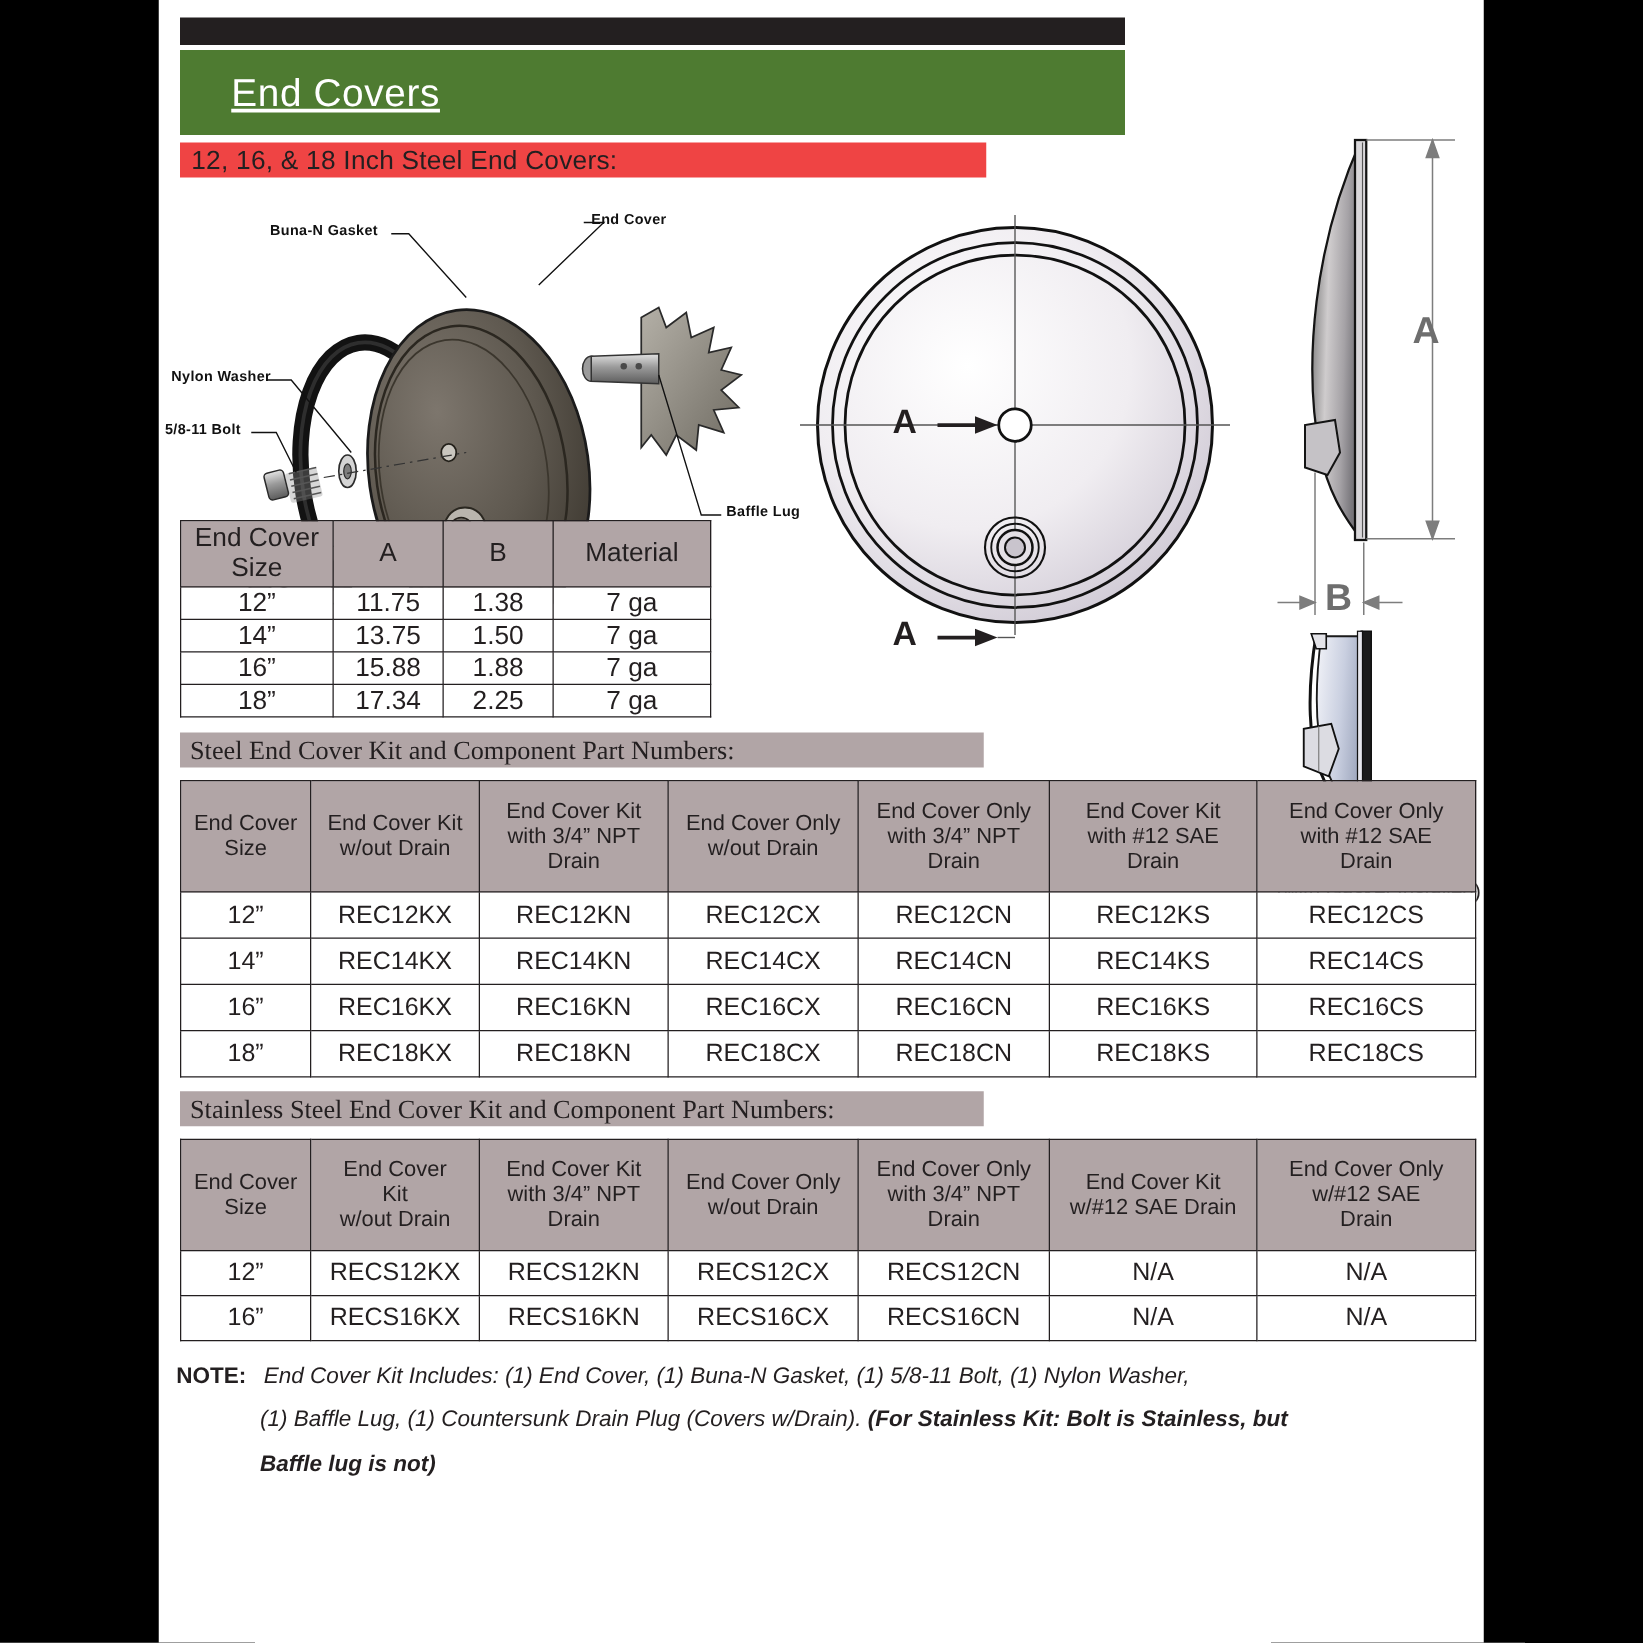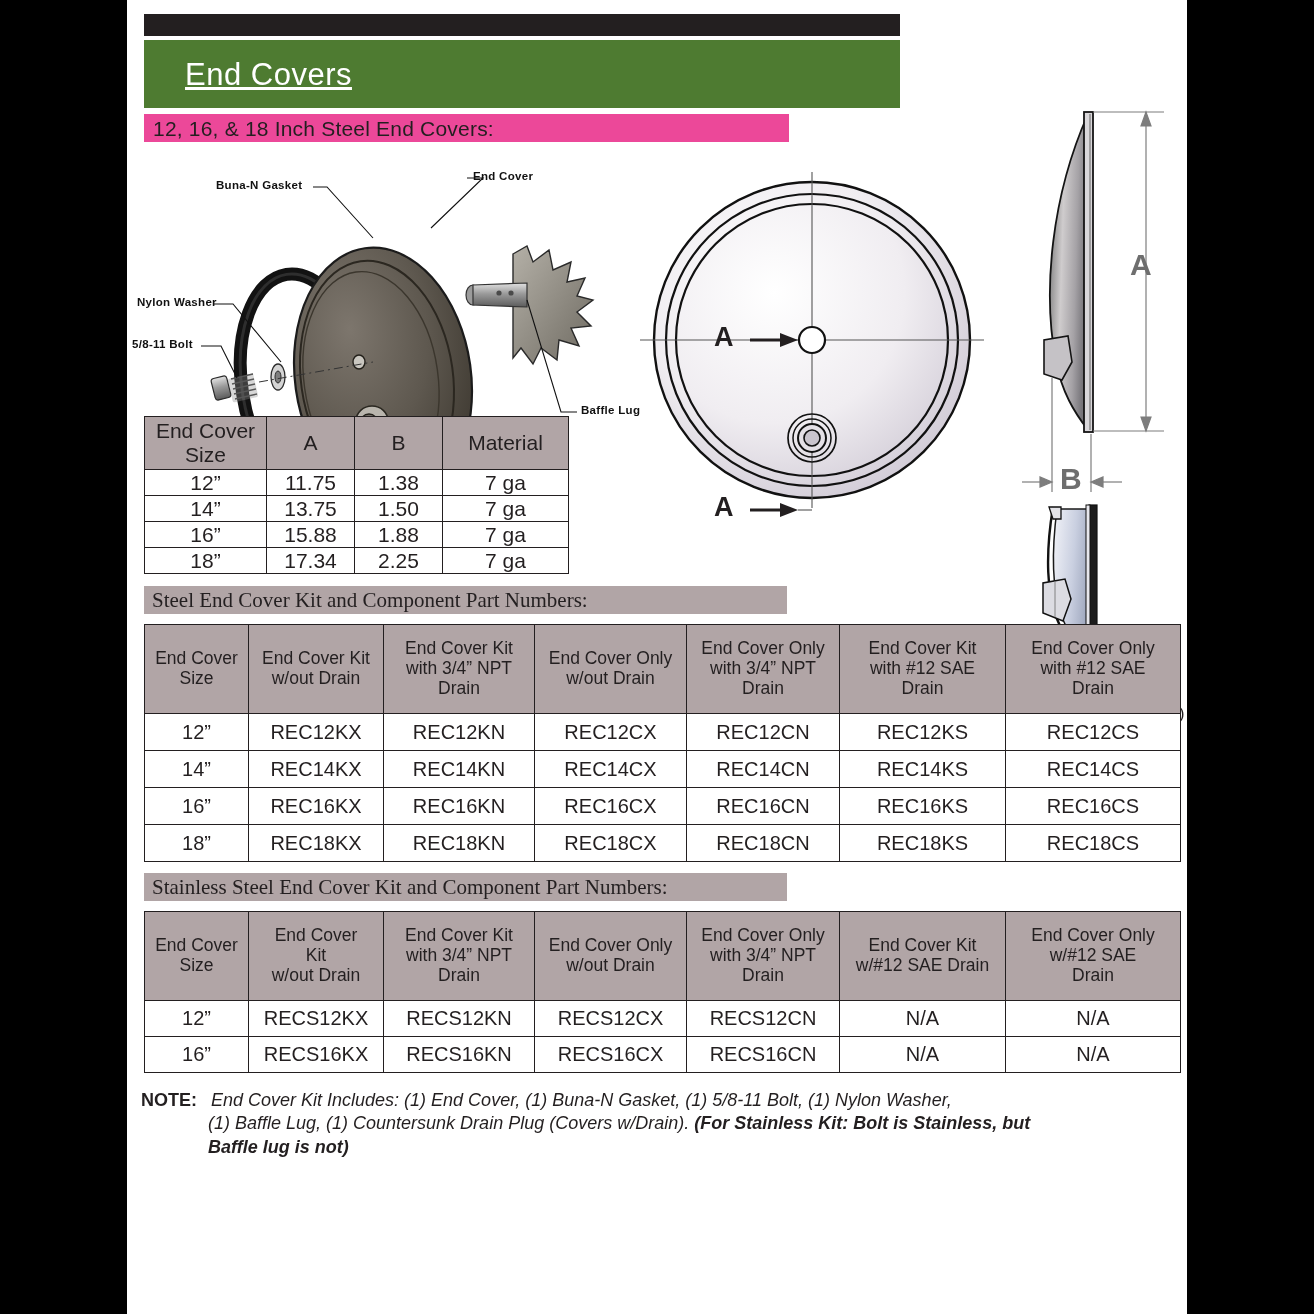--- a/index.html
+++ b/index.html
@@ -56,21 +56,21 @@
     width: 295px;
     height: 84px;
   }
   .logo svg { display:block; }
   .sub-bar {
     position: absolute;
     left: 17px;
     top: 114px;
     width: 645px;
     height: 28px;
-    background: #ec4899;
+    background: #ef4444;
   }
   .sub-bar span {
     position: absolute;
     left: 9px;
     top: 3px;
     font-size: 21px;
     color: #231f20;
     letter-spacing: 0.2px;
   }
   
@@ -158,21 +158,21 @@
     font-size: 18px;
     font-style: italic;
     color: #231f20;
     line-height: 1.30;
   }
   #note .nw {
     font-weight: 700;
     font-style: normal;
   }
   #note .ind { display: block; padding-left: 67px; text-indent: -67px; }
-  #note .ind2 { display: block; padding-left: 67px; }
+  #note .ind2 { display: block; padding-left: 67px; margin-top: 12px; }
   #note b { font-weight: 700; }
 </style>
 </head>
 <body>
 
 <div id="page">
 
   <div class="black-bar"></div>
   <div class="green-bar">
     <div class="title">End Covers</div>

